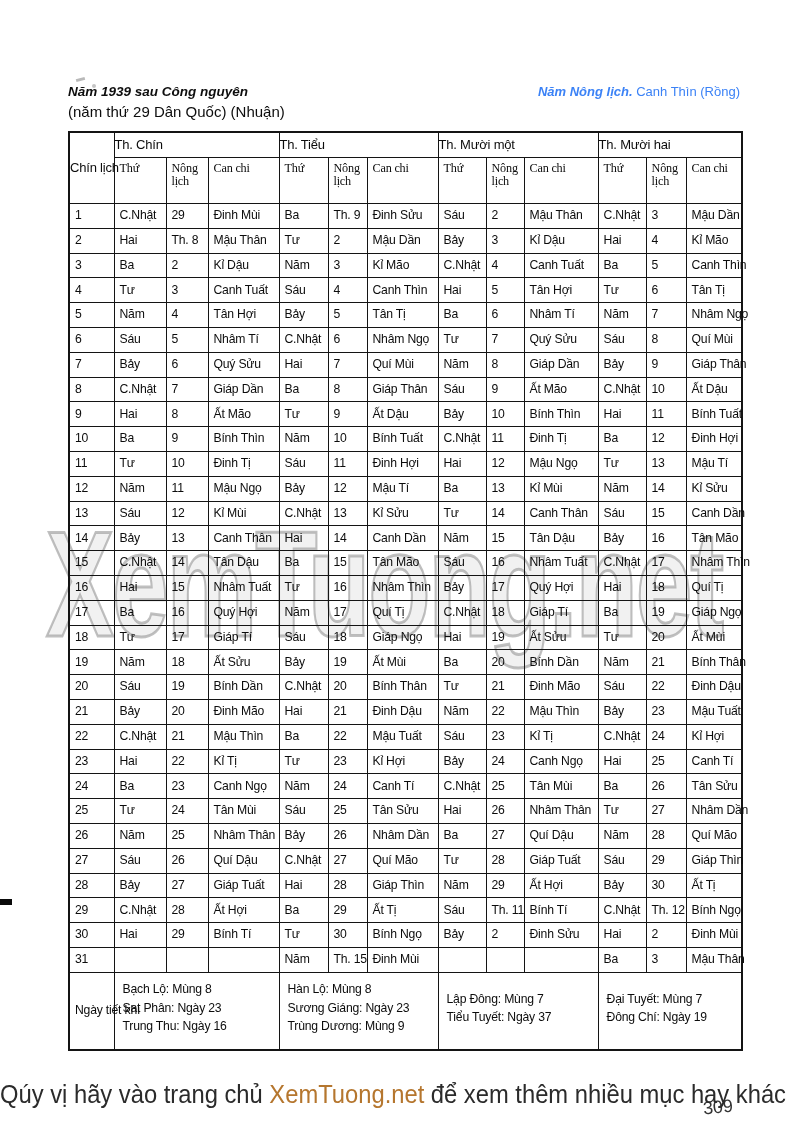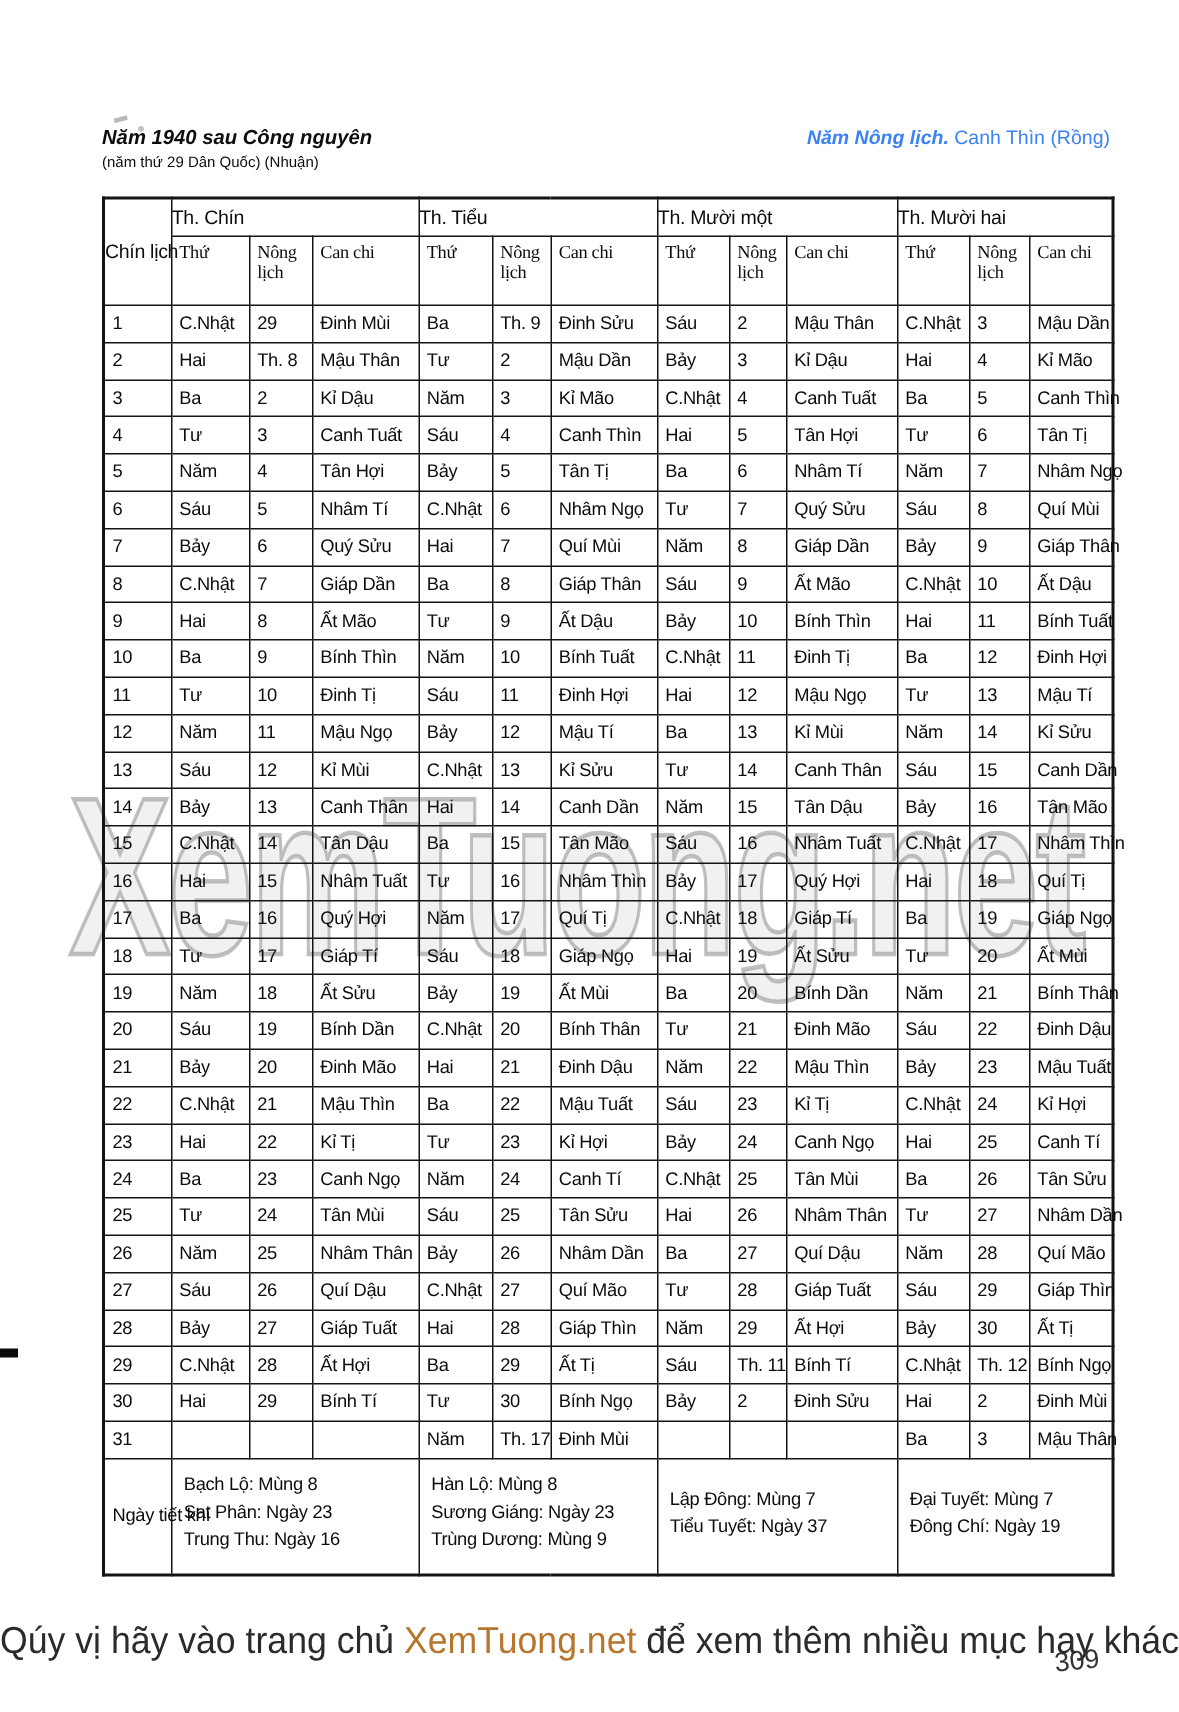--- a/index.html
+++ b/index.html
@@ -5,21 +5,21 @@
   html,body{margin:0;padding:0;}
   body{
     width:786px;height:1141px;position:relative;background:#ffffff;
     font-family:"Liberation Sans","DejaVu Sans",sans-serif;color:#111;
     overflow:hidden;
   }
   .page{position:absolute;inset:0;}
 
   
   .head-title{position:absolute;left:68px;top:84px;font-size:13.5px;font-weight:bold;font-style:italic;color:#0d0d0d;}
-  .head-sub{position:absolute;left:68px;top:103px;font-size:10px;color:#0d0d0d;}
+  .head-sub{position:absolute;left:68px;top:103px;font-size:15px;color:#0d0d0d;}
   .head-right{position:absolute;right:46px;top:84px;font-size:13px;color:#3b82f6;white-space:nowrap;}
   .head-right .bi{font-weight:bold;font-style:italic;}
 
   
   table.cal{
     position:absolute;left:68px;top:131px;width:673px;height:881px;
     border-collapse:collapse;table-layout:fixed;z-index:2;background:transparent;
   }
   table.cal th,table.cal td{
     border:1.5px solid #141414;font-weight:normal;
@@ -73,21 +73,21 @@
   .speck2{position:absolute;left:92px;top:84px;width:4px;height:4px;background:#c4c4c4;border-radius:50%;}
 </style>
 </head>
 <body>
 
 <div class="page">
 
   <div class="speck1"></div>
   <div class="speck2"></div>
 
-  <div class="head-title">Năm 1940 sau Công nguyên</div>
+  <div class="head-title">Năm 1939 sau Công nguyên</div>
   <div class="head-sub">(năm thứ  29 Dân Quốc) (Nhuận)</div>
   <div class="head-right"><span class="bi">Năm Nông lịch.</span><span> Canh Thìn (Rồng)</span></div>
 
   <div class="watermark">XemTuong.net</div>
 
   <table class="cal">
     <colgroup>
       <col style="width:45px">
         <col style="width:52px">
         <col style="width:42px">
@@ -575,21 +575,21 @@
           <td>Hai</td>
           <td>2</td>
           <td>Đinh Mùi</td>
         </tr>
         <tr>
           <td>31</td>
           <td></td>
           <td></td>
           <td></td>
           <td>Năm</td>
-          <td>Th.  17</td>
+          <td>Th.  15</td>
           <td>Đinh Mùi</td>
           <td></td>
           <td></td>
           <td></td>
           <td>Ba</td>
           <td>3</td>
           <td>Mậu Thân</td>
         </tr>
       </tbody>
     <tfoot>

